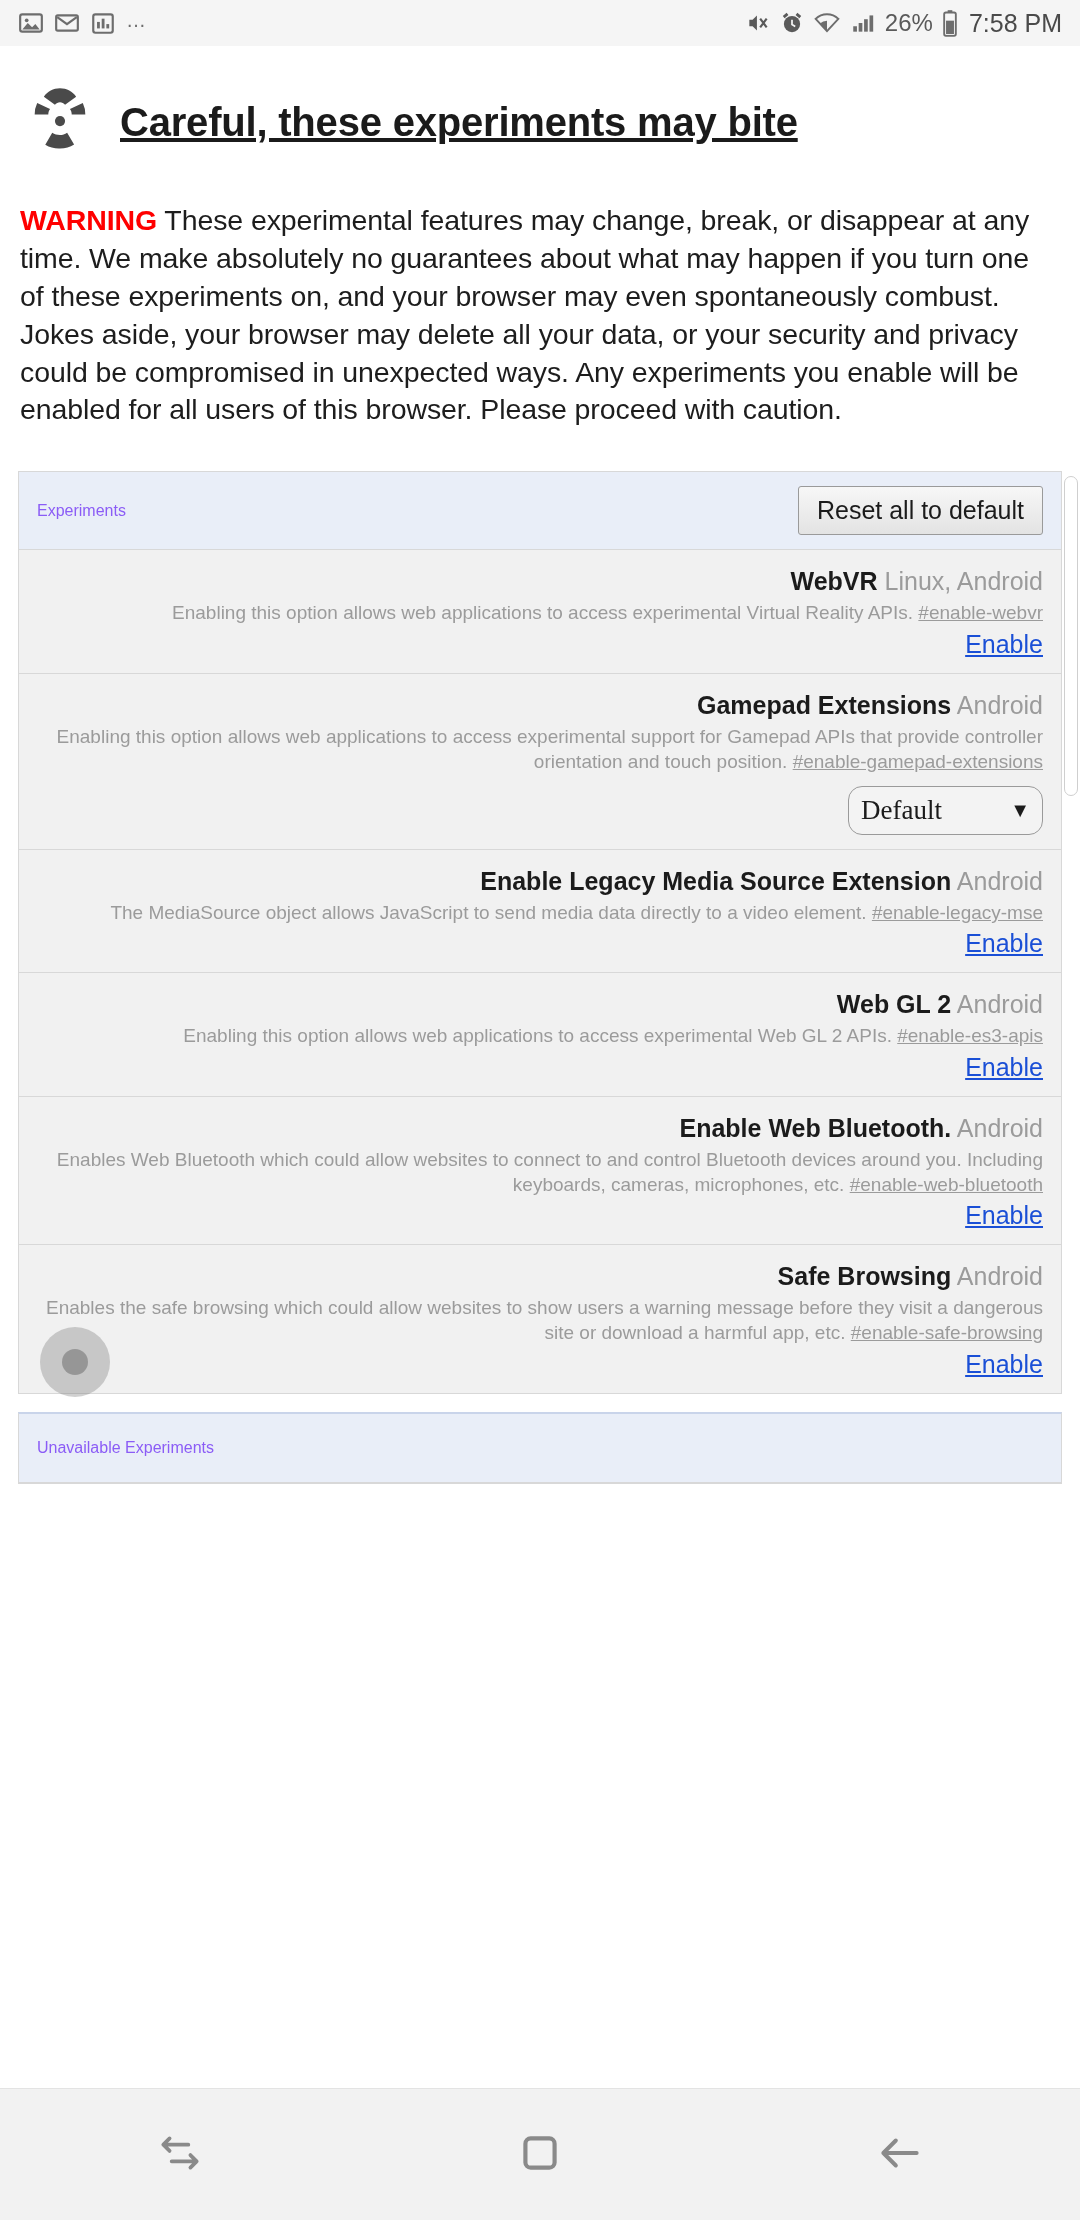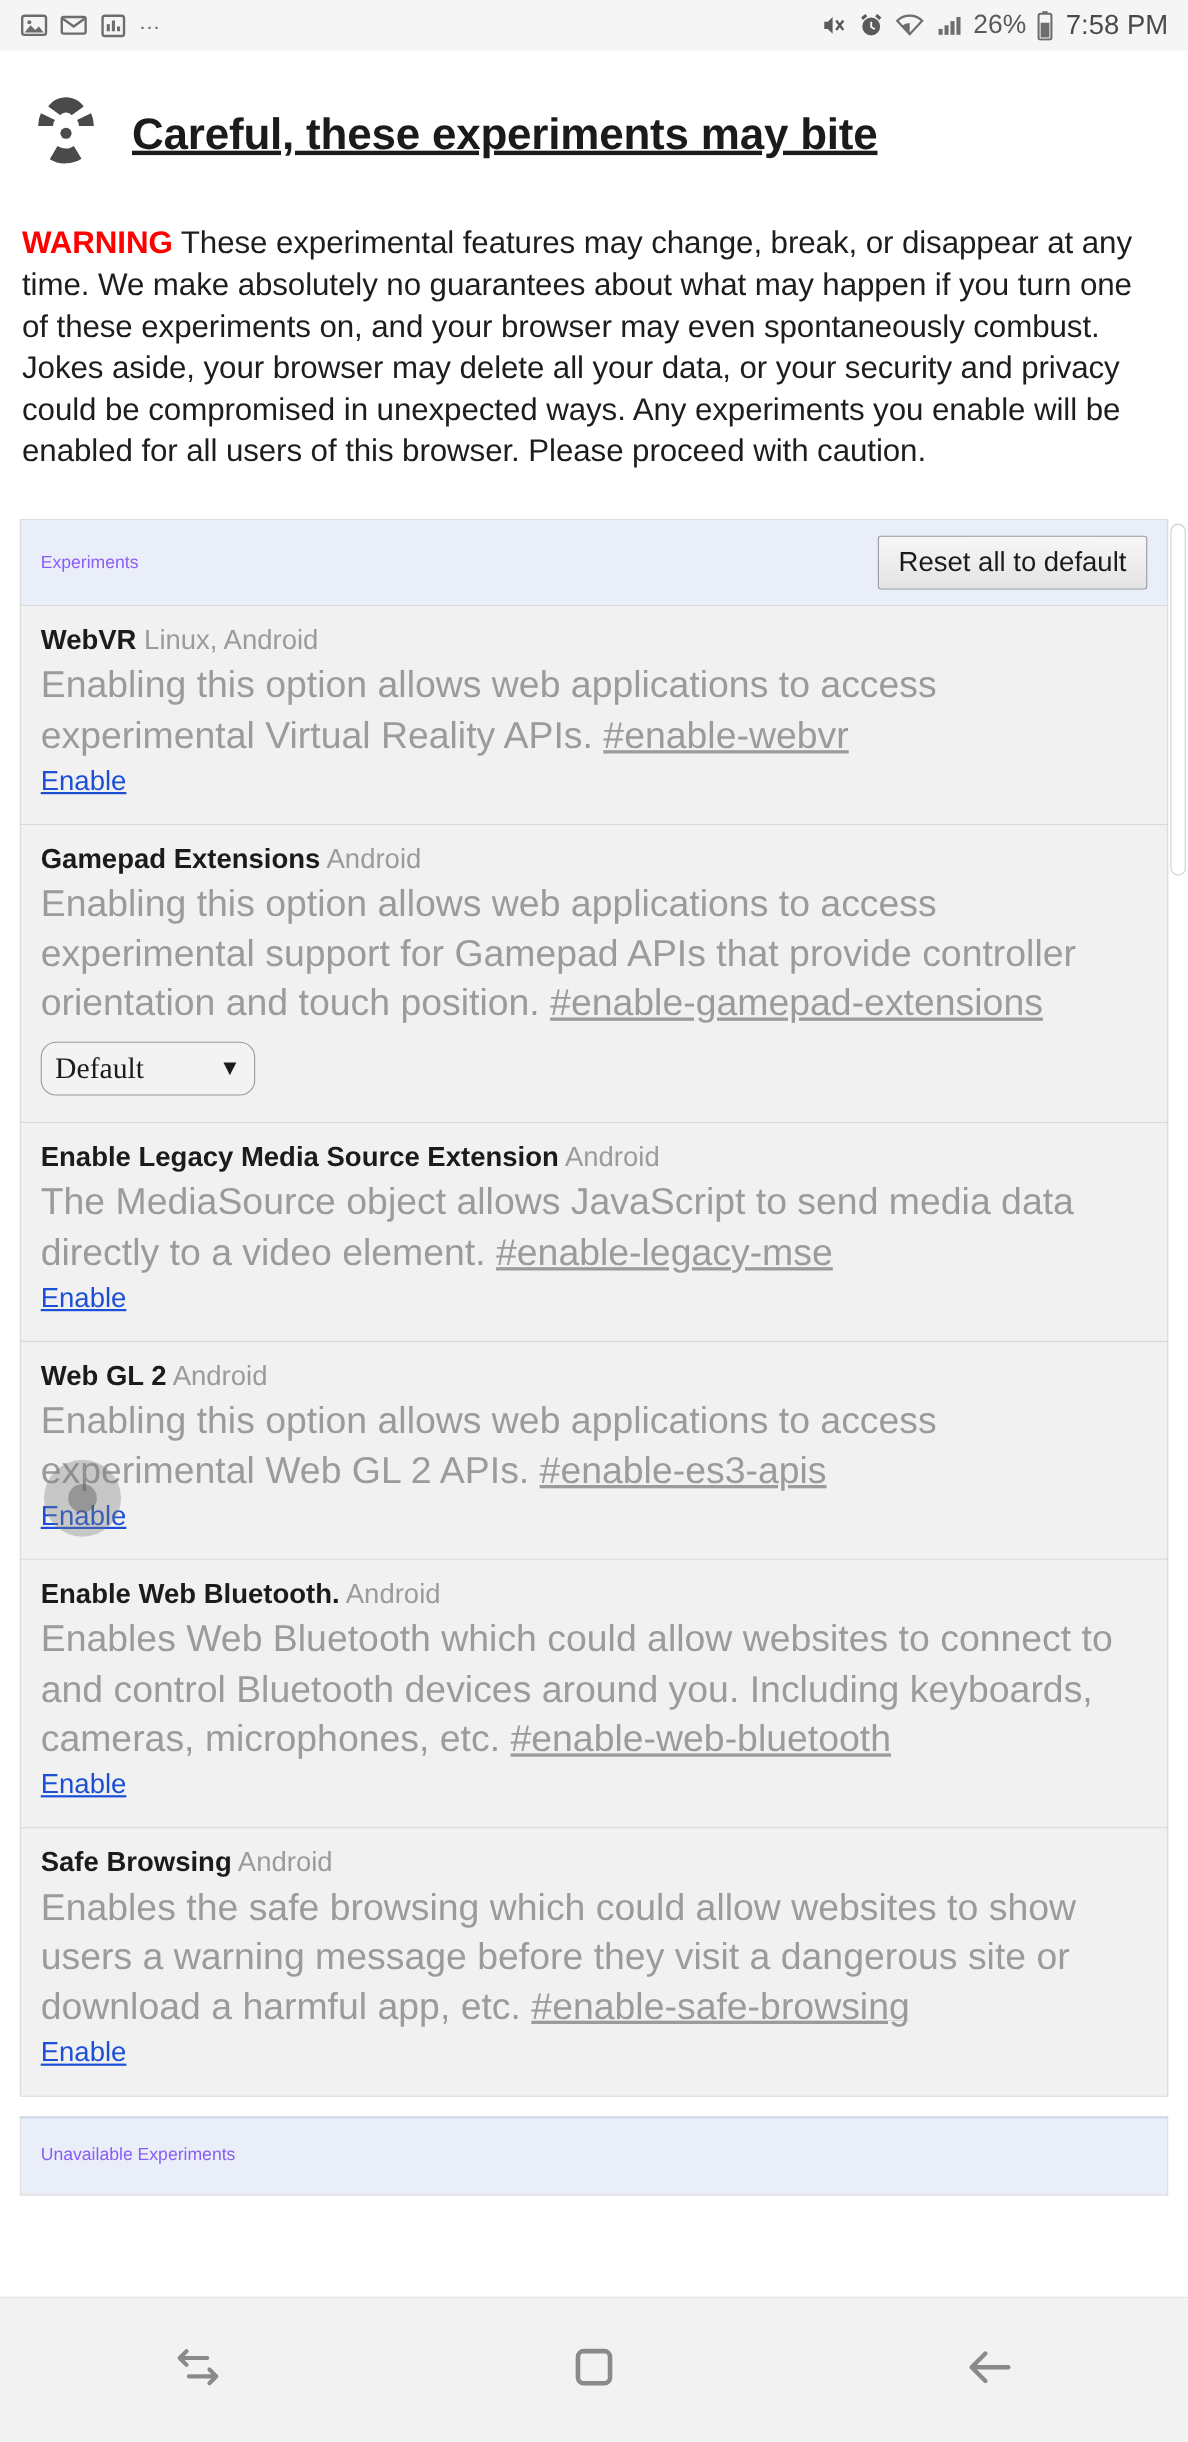--- a/index.html
+++ b/index.html
@@ -106,39 +106,40 @@
     color: #1b1b1b;
     background: linear-gradient(#f7f7f7, #e3e3e3);
     border: 1px solid #9a9a9a;
     border-radius: 3px;
     padding: 9px 18px;
     cursor: pointer;
   }
 
   .exp-item {
     border-bottom: 1px solid #d8d8d8;
-    padding: 16px 18px 24px 18px;
+    padding: 16px 18px 14px 18px;
     background: #f1f1f1;
+    text-align: right;
   }
   .exp-item:last-child { border-bottom: none; }
   .exp-title-line {
     font-size: 25px;
     line-height: 1.2;
     margin-bottom: 4px;
   }
   .exp-name {
     font-weight: bold;
     color: #1b1b1b;
   }
   .exp-platforms {
     color: #9b9b9b;
     font-weight: normal;
   }
   .exp-desc {
-    font-size: 34px;
+    font-size: 19px;
     line-height: 1.33;
     color: #9b9b9b;
   }
   .exp-hash {
     color: #9b9b9b;
     text-decoration: underline;
   }
   .exp-link {
     display: inline-block;
     margin-top: 4px;

